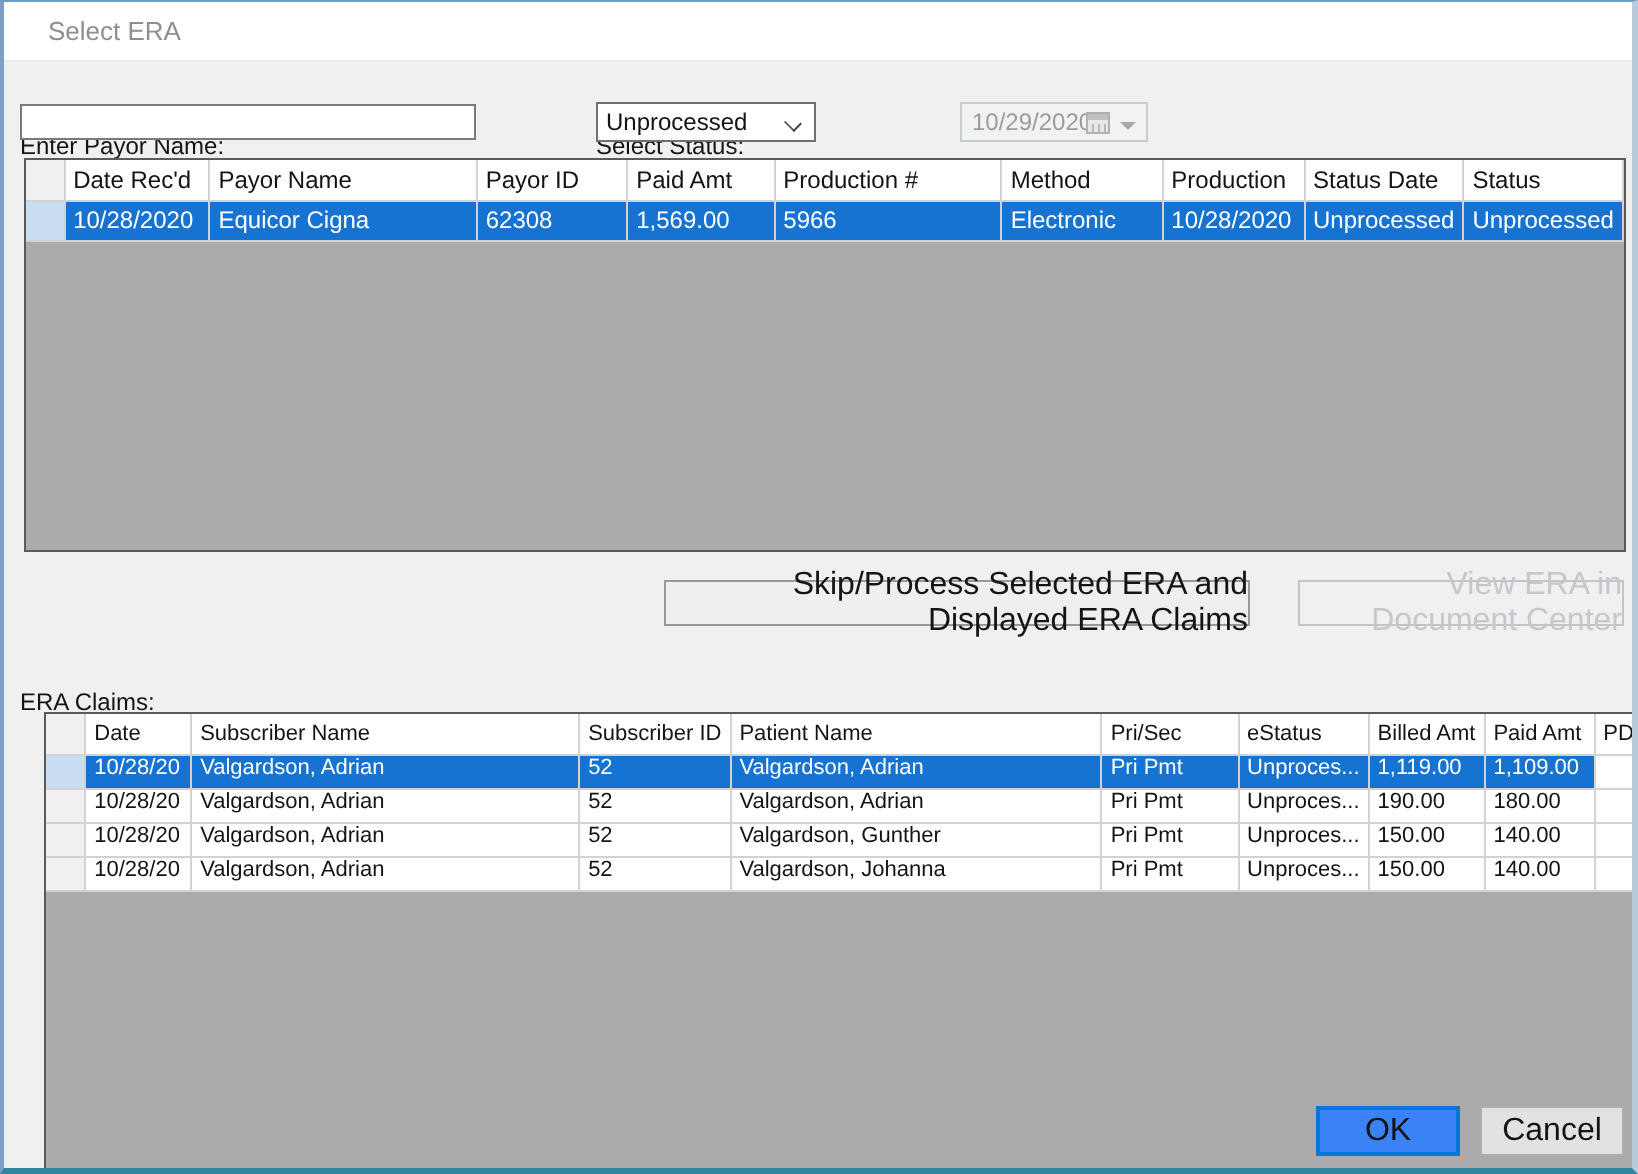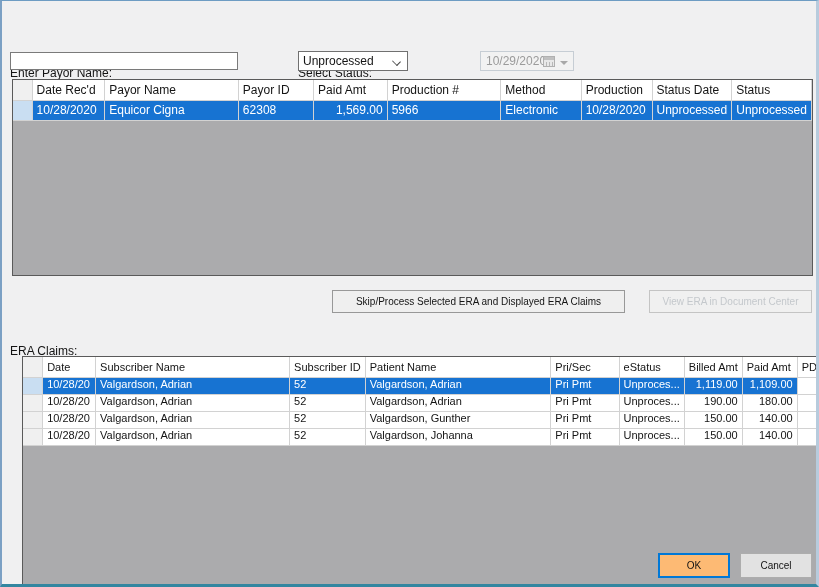--- a/index.html
+++ b/index.html
@@ -72,40 +72,43 @@
     overflow:hidden; white-space:nowrap; text-overflow:clip;
     border-right:1px solid #d2d2d2; border-bottom:1px solid #d2d2d2;
     padding:0 4px; text-align:left; font-weight:normal;
   }
   table.grid th { background:#ffffff; color:#141414; }
   table.grid td { background:#ffffff; color:#141414; }
   table.grid .indic { background:#f0f0f0; }
   table.grid tr.selected td { background:#1773d2; color:#ffffff; }
   table.grid tr.selected td.indic { background:#c9def2; }
   table.grid tr.selected td.cell-pd { background:#ffffff; color:#141414; }
-  table.grid td.right, table.grid th.right { text-align:right; }
+  table.grid td.right, table.grid th.right { }
 
   #era-grid th, #era-grid td { height:20px; font-size:12px; }
   #claims-grid th { height:20px; font-size:11px; }
   #claims-grid td { height:15px; font-size:11px; padding-top:0; padding-bottom:4px; }
 
   .btn {
-    position:absolute; font-family:"Liberation Sans", sans-serif; font-size:10px;
+    position:absolute; font-family:"Liberation Sans", sans-serif; font-size:16px;
     background:#efefef; border:1px solid #989898; color:#141414;
-    display:flex; align-items:center; justify-content:center; cursor:default;
+    display:flex; align-items:center; justify-content:center; cursor:default;text-align:right;
   }
   .btn.disabled { background:#f0f0f0; border:1px solid #c4c4c4; color:#c4c8cc; }
   .btn.win { background:#e2e2e2; border:1px solid #adadad; }
-  .btn.focus { border:2px solid #0078d7; background:#fdba74; }
+  .btn.focus { border:2px solid #0078d7; background:#3b82f6; }
 </style>
 </head>
 <body>
 
 <div class="window">
 
+  <div class="titlebar">
+    <span class="title">Select ERA</span>
+  </div>
 
   <div class="label" style="left:8px; top:37px;">Enter Payor Name:</div>
   <input class="textbox" style="left: 8px; top: 51px; width: 228px; height: 18px;" value="">
 
   <div class="label" style="left:296px; top:37px;">Select Status:</div>
   <div class="combo" style="left:296px; top:50px; width:110px; height:20px;">
     <span>Unprocessed</span>
     <span class="chev"></span>
   </div>
 

